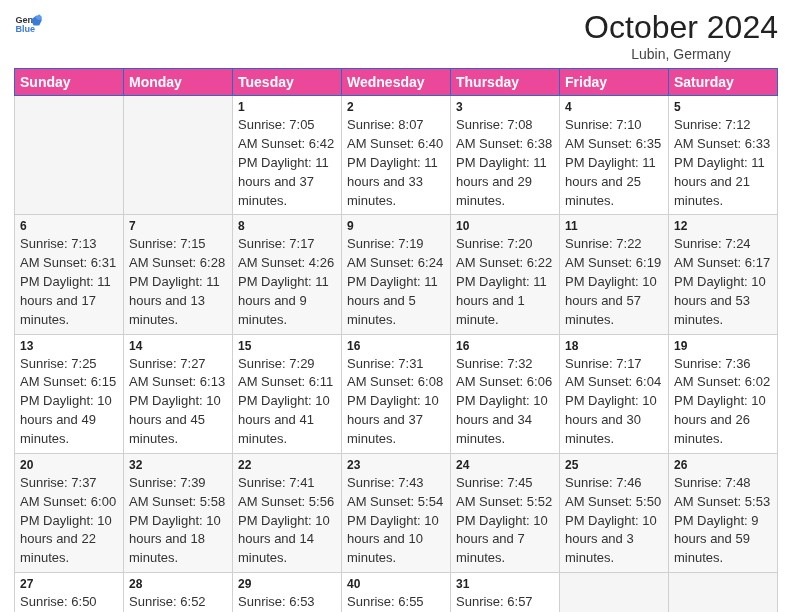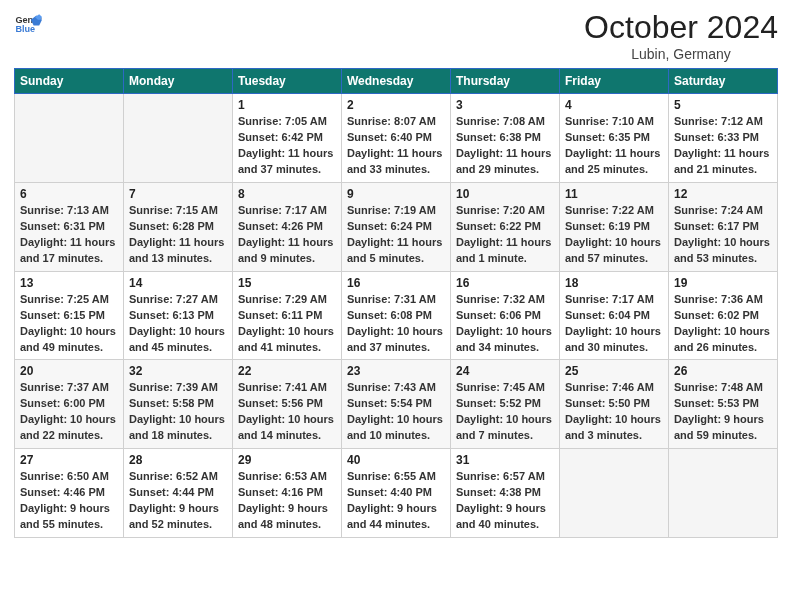--- a/index.html
+++ b/index.html
@@ -43,49 +43,48 @@
       color: #444;
       margin-top: 1px;
     }
     .calendar {
       width: 100%;
       border-collapse: collapse;
       table-layout: fixed;
       font-size: 10.5px;
     }
     .calendar th {
-      background-color: #0f766e;
+      background-color: #ec4899;
       color: #fff;
       text-align: left;
       padding: 5px 5px;
-      font-size: 12px;
+      font-size: 14px;
       font-weight: bold;
       border: 1px solid #2d68c4;
     }
     .calendar td {
       border: 1px solid #d0d0d0;
       vertical-align: top;
       padding: 4px 5px;
       height: 78px;
       background: #fff;
     }
     .calendar td.empty {
       background: #f5f5f5;
     }
     .day-number {
       font-size: 12px;
       font-weight: bold;
       color: #222;
       margin-bottom: 2px;
     }
     .day-detail {
-      font-size: 11px;
+      font-size: 13px;
       color: #333;
       line-height: 1.45;
-      font-weight: bold;
     }
     .row-shade td {
       background: #f7f7f7;
     }
   </style>
 </head>
 <body>
 
 <div class="container">
   <div class="header-row">

